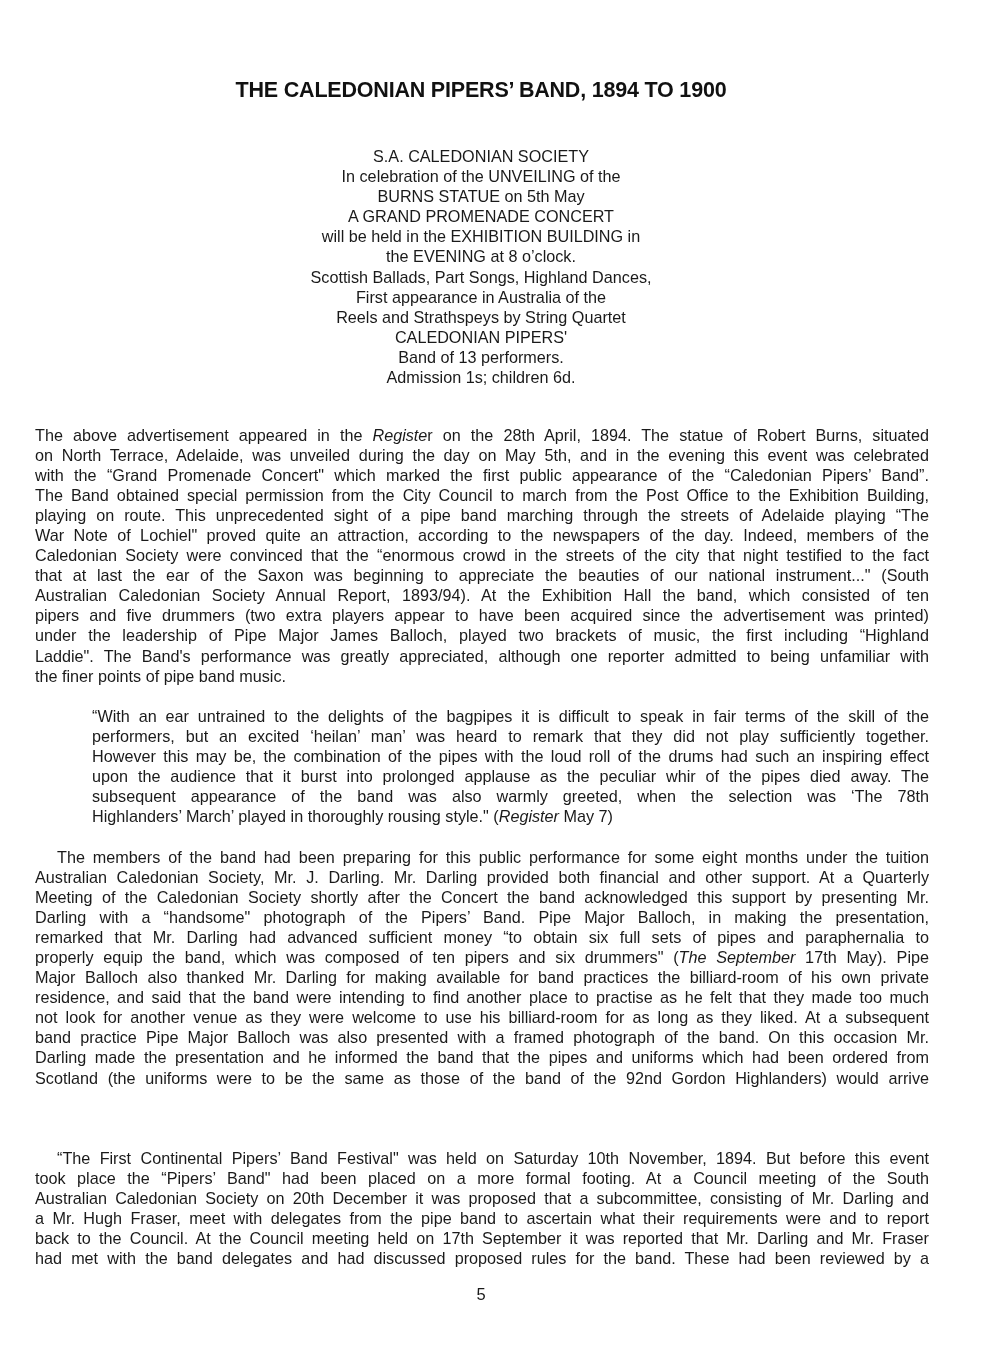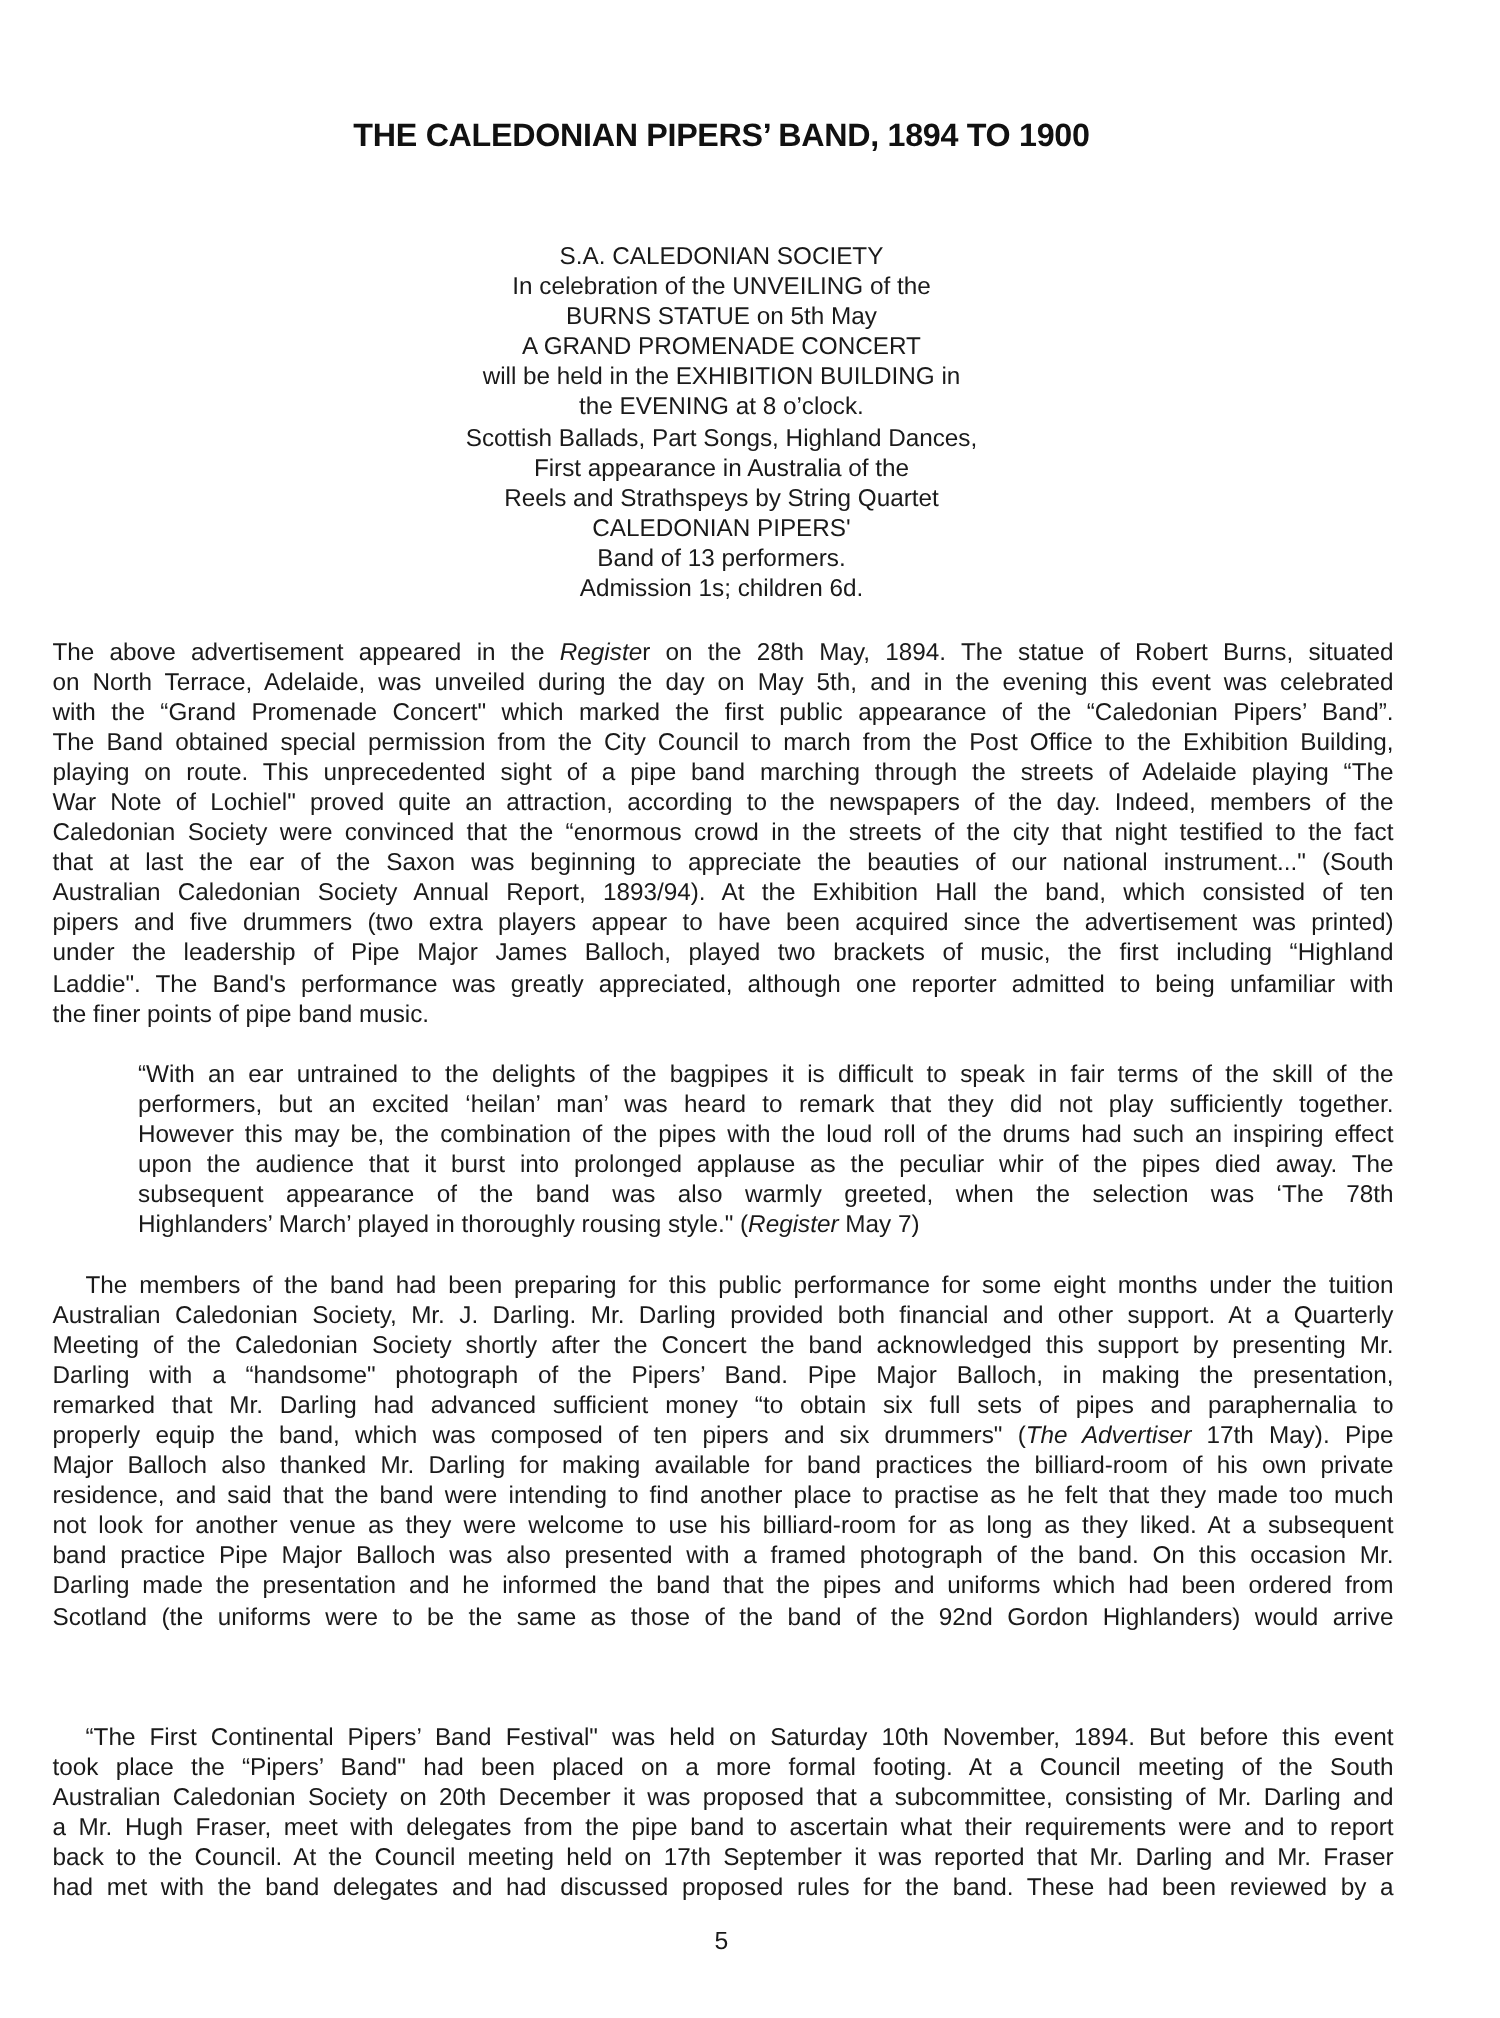--- a/index.html
+++ b/index.html
@@ -28,21 +28,21 @@
       left: 0;
       width: 962px;
       text-align: center;
       font-weight: bold;
       font-size: 21.5px;
       letter-spacing: -0.2px;
       color: #111;
     }
     .ad {
       position: absolute;
-      top: 161px;
+      top: 146px;
       left: 0;
       width: 962px;
       text-align: center;
       font-size: 16.2px;
       line-height: 20.1px;
     }
     .ad-line { display: block; white-space: nowrap; }
     .body-block {
       position: absolute;
       left: 35px;
@@ -95,21 +95,21 @@
       <span class="ad-line">the EVENING at 8 o’clock.</span>
       <span class="ad-line">Scottish Ballads, Part Songs, Highland Dances,</span>
       <span class="ad-line">First appearance in Australia of the</span>
       <span class="ad-line">Reels and Strathspeys by String Quartet</span>
       <span class="ad-line">CALEDONIAN PIPERS'</span>
       <span class="ad-line">Band of 13 performers.</span>
       <span class="ad-line">Admission 1s; children 6d.</span>
     </div>
 
   <div class="body-block" id="p1" style="top:425px;">
-      <span class="line"><span>The above advertisement appeared in the </span><i>Registe</i><span>r on the 28th May, 1894.  The statue of Robert Burns, situated</span></span>
+      <span class="line"><span>The above advertisement appeared in the </span><i>Registe</i><span>r on the 28th April, 1894.  The statue of Robert Burns, situated</span></span>
       <span class="line"><span>on North Terrace, Adelaide, was unveiled during the day on May 5th, and in the evening this event was celebrated</span></span>
       <span class="line"><span>with the “Grand Promenade Concert" which marked the first public appearance of the “Caledonian Pipers’ Band”.</span></span>
       <span class="line"><span>The Band obtained special permission from the City Council to march from the Post Office to the Exhibition Building,</span></span>
       <span class="line"><span>playing on route.  This unprecedented sight of a pipe band marching through the streets of Adelaide playing “The</span></span>
       <span class="line"><span>War Note of Lochiel" proved quite an attraction, according to the newspapers of the day.  Indeed, members of the</span></span>
       <span class="line"><span>Caledonian Society were convinced that the “enormous crowd in the streets of the city that night testified to the fact</span></span>
       <span class="line"><span>that at last the ear of the Saxon was beginning to appreciate the beauties of our national instrument..." (South</span></span>
       <span class="line"><span>Australian Caledonian Society Annual Report, 1893/94).  At the Exhibition Hall the band, which consisted of ten</span></span>
       <span class="line"><span>pipers and five drummers (two extra players appear to have been acquired since the advertisement was printed)</span></span>
       <span class="line"><span>under the leadership of Pipe Major James Balloch, played two brackets of music, the first including “Highland</span></span>
@@ -125,21 +125,21 @@
       <span class="line"><span>subsequent appearance of the band was also warmly greeted, when the selection was ‘The 78th</span></span>
       <span class="line last"><span>Highlanders’ March’ played in thoroughly rousing style." (</span><i>Register</i><span> May 7)</span></span>
     </div>
 
   <div class="body-block" id="p2" style="top:847px;">
       <span class="line indent"><span>The members of the band had been preparing for this public performance for some eight months under the tuition</span></span>
       <span class="line"><span>Australian Caledonian Society, Mr. J. Darling.  Mr. Darling provided both financial and other support.  At a Quarterly</span></span>
       <span class="line"><span>Meeting of the Caledonian Society shortly after the Concert the band acknowledged this support by presenting Mr.</span></span>
       <span class="line"><span>Darling with a “handsome" photograph of the Pipers’ Band.  Pipe Major Balloch, in making the presentation,</span></span>
       <span class="line"><span>remarked that Mr. Darling had advanced sufficient money “to obtain six full sets of pipes and paraphernalia to</span></span>
-      <span class="line"><span>properly equip the band, which was composed of ten pipers and six drummers" (</span><i>The Advertiser</i><span> 17th May).  Pipe</span></span>
+      <span class="line"><span>properly equip the band, which was composed of ten pipers and six drummers" (</span><i>The September</i><span> 17th May).  Pipe</span></span>
       <span class="line"><span>Major Balloch also thanked Mr. Darling for making available for band practices the billiard-room of his own private</span></span>
       <span class="line"><span>residence, and said that the band were intending to find another place to practise as he felt that they made too much</span></span>
       <span class="line"><span>not look for another venue as they were welcome to use his billiard-room for as long as they liked.  At a subsequent</span></span>
       <span class="line"><span>band practice Pipe Major Balloch was also presented with a framed photograph of the band.  On this occasion Mr.</span></span>
       <span class="line"><span>Darling made the presentation and he informed the band that the pipes and uniforms which had been ordered from</span></span>
       <span class="line"><span>Scotland (the uniforms were to be the same as those of the band of the 92nd Gordon Highlanders) would arrive</span></span>
     </div>
 
   <div class="body-block" id="p3" style="top:1148px;">
       <span class="line indent"><span>“The First Continental Pipers’ Band Festival" was held on Saturday 10th November, 1894.  But before this event</span></span>

